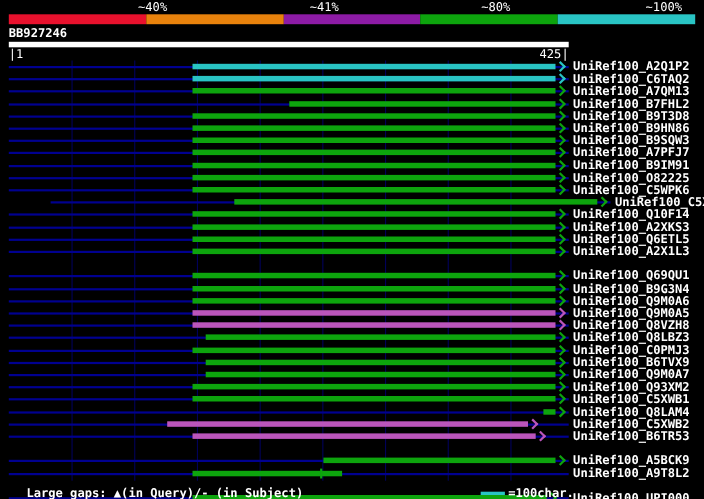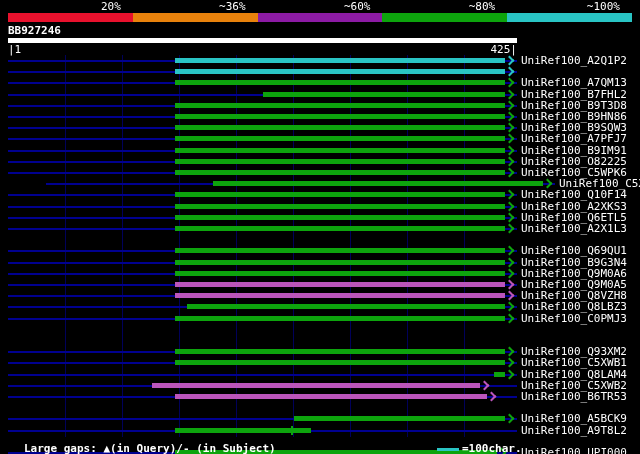--- a/index.html
+++ b/index.html
@@ -10,40 +10,39 @@
   }
   .key-labels { position:absolute; left:8px; top:1px; width:624px; display:flex; }
   .key-labels span { flex:1; text-align:right; padding-right:12px; font-size:11px; line-height:11px; }
   .key-bar { position:absolute; left:8px; top:13px; width:624px; height:9px; display:flex; }
   .key-bar > div { flex:1; }
   .query-name { position:absolute; left:8px; top:24px; font-size:11px; font-weight:bold; }
   .query-bar { position:absolute; left:8px; top:38px; width:509px; height:5px; background:#ffffff; }
   .ruler { position:absolute; left:8px; top:44px; width:509px; display:flex; justify-content:space-between; font-size:11px; line-height:11px; }
   .plot { position:absolute; left:0; top:55px; width:640px; height:382px; }
   .gridline { position:absolute; top:0; bottom:0; width:1px; background:#00005a; }
-  .hit-row { position:absolute; left:0; width:640px; height:11px; }
+  .hit-row { position:absolute; left:0; width:640px; height:11px;font-weight:bold; }
   .baseline { position:absolute; left:8px; top:5px; width:509px; height:2px; background:#000090; }
   .bar { position:absolute; top:3px; height:5px; }
   .chev { position:absolute; top:2px; width:7px; height:7px; border-top:2px solid; border-right:2px solid; transform:rotate(45deg); }
   .gap-tick { position:absolute; top:1px; width:2px; height:9px; }
   .hit-label { position:absolute; left:521px; top:0; font-size:11px; line-height:11px; white-space:pre; }
   .footer { position:absolute; left:0; top:440px; width:640px; font-size:11px; font-weight:bold; }
   .gaps-legend { position:absolute; left:8px; top:2px;margin-left:16px; }
   .scale-group { position:absolute; left:437px; top:2px; }
   .scale-line { display:inline-block; width:22px; height:3px; vertical-align:middle; margin-right:3px; }
 </style>
 </head>
 <body>
 
 <div class="screen">
 
   <div class="key-labels">
-    <span>20%</span>
-    <span>~36%</span>
-    <span>~60%</span>
+    <span>~40%</span>
+    <span>~41%</span>
     <span>~80%</span>
     <span>~100%</span>
   </div>
 
   <div class="key-bar">
     <div style="background: rgb(232, 17, 45);"></div>
     <div style="background: rgb(232, 130, 12);"></div>
     <div style="background: rgb(141, 27, 165);"></div>
     <div style="background: rgb(13, 164, 13);"></div>
     <div style="background: rgb(41, 196, 196);"></div>
@@ -68,20 +67,21 @@
       <div class="hit-row" style="top: 0px;">
         <div class="baseline" style="background: rgb(0, 0, 144);"></div>
         <div class="bar" style="left: 174.866px; width: 330.13px; background: rgb(41, 196, 196);"></div>
         <div class="chev" style="left: 505.995px; border-color: rgb(41, 196, 196);"></div>
         <div class="hit-label">UniRef100_A2Q1P2</div>
       </div>
       <div class="hit-row" style="top: 11px;">
         <div class="baseline" style="background: rgb(0, 0, 144);"></div>
         <div class="bar" style="left: 174.866px; width: 330.13px; background: rgb(41, 196, 196);"></div>
         <div class="chev" style="left: 505.995px; border-color: rgb(41, 196, 196);"></div>
+        <div class="hit-label">UniRef100_C6TAQ2</div>
       </div>
       <div class="hit-row" style="top: 22px;">
         <div class="baseline" style="background: rgb(0, 0, 144);"></div>
         <div class="bar" style="left: 174.866px; width: 330.13px; background: rgb(13, 164, 13);"></div>
         <div class="chev" style="left: 505.995px; border-color: rgb(13, 164, 13);"></div>
         <div class="hit-label">UniRef100_A7QM13</div>
       </div>
       <div class="hit-row" style="top: 34px; text-align: right;">
         <div class="baseline" style="background: rgb(0, 0, 144);"></div>
         <div class="bar" style="left: 262.5px; width: 242.495px; background: rgb(13, 164, 13);"></div>
@@ -195,20 +195,32 @@
         <div class="bar" style="left: 186.87px; width: 318.125px; background: rgb(13, 164, 13);"></div>
         <div class="chev" style="left: 505.995px; border-color: rgb(13, 164, 13);"></div>
         <div class="hit-label">UniRef100_Q8LBZ3</div>
       </div>
       <div class="hit-row" style="top: 258px;">
         <div class="baseline" style="background: rgb(0, 0, 144);"></div>
         <div class="bar" style="left: 174.866px; width: 330.13px; background: rgb(13, 164, 13);"></div>
         <div class="chev" style="left: 505.995px; border-color: rgb(13, 164, 13);"></div>
         <div class="hit-label">UniRef100_C0PMJ3</div>
       </div>
+      <div class="hit-row" style="top: 269px;">
+        <div class="baseline" style="background: rgb(0, 0, 144);"></div>
+        <div class="bar" style="left: 186.87px; width: 318.125px; background: rgb(13, 164, 13);"></div>
+        <div class="chev" style="left: 505.995px; border-color: rgb(13, 164, 13);"></div>
+        <div class="hit-label">UniRef100_B6TVX9</div>
+      </div>
+      <div class="hit-row" style="top: 280px;">
+        <div class="baseline" style="background: rgb(0, 0, 144);"></div>
+        <div class="bar" style="left: 186.87px; width: 318.125px; background: rgb(13, 164, 13);"></div>
+        <div class="chev" style="left: 505.995px; border-color: rgb(13, 164, 13);"></div>
+        <div class="hit-label">UniRef100_Q9M0A7</div>
+      </div>
       <div class="hit-row" style="top: 291px;">
         <div class="baseline" style="background: rgb(0, 0, 144);"></div>
         <div class="bar" style="left: 174.866px; width: 330.13px; background: rgb(13, 164, 13);"></div>
         <div class="chev" style="left: 505.995px; border-color: rgb(13, 164, 13);"></div>
         <div class="hit-label">UniRef100_Q93XM2</div>
       </div>
       <div class="hit-row" style="top: 302px;">
         <div class="baseline" style="background: rgb(0, 0, 144);"></div>
         <div class="bar" style="left: 174.866px; width: 330.13px; background: rgb(13, 164, 13);"></div>
         <div class="chev" style="left: 505.995px; border-color: rgb(13, 164, 13);"></div>

